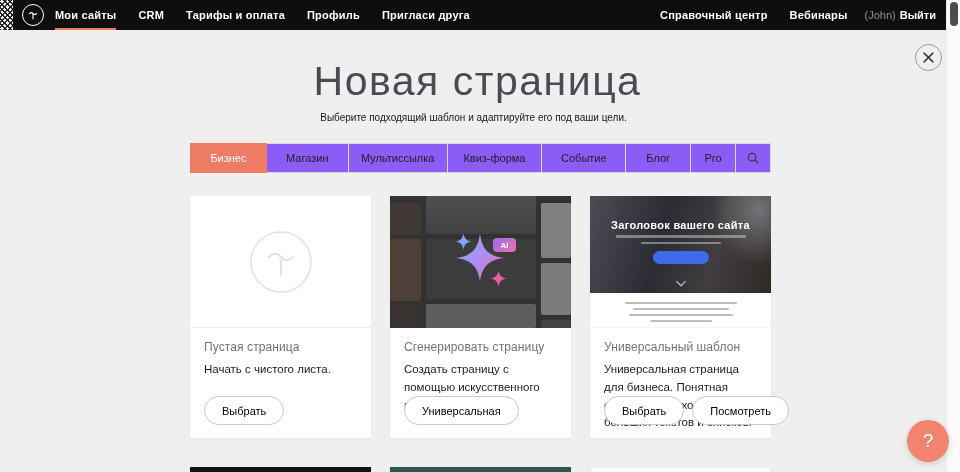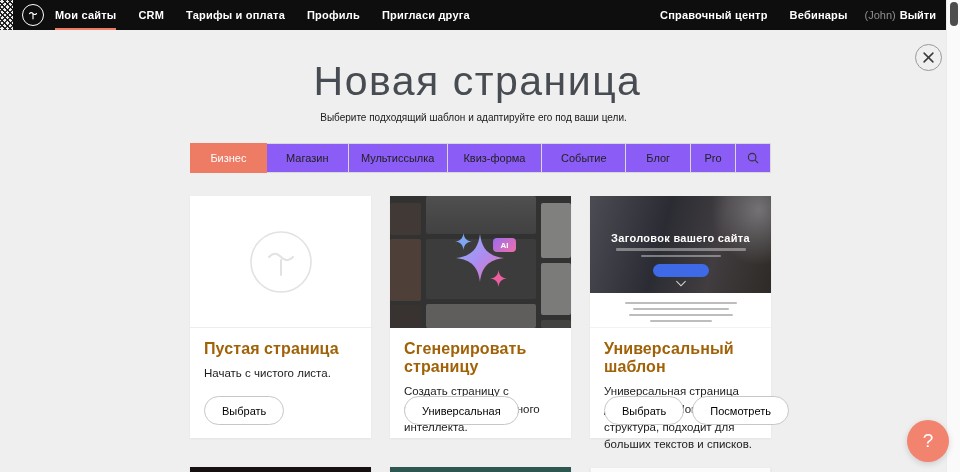--- a/index.html
+++ b/index.html
@@ -119,39 +119,39 @@
   
   .hero {
     height:97px; position:relative;
     background:linear-gradient(105deg,#4b4c54 0%,#2b2c33 40%,#413d40 68%,#2e2a26 100%);
   }
   .hero::before {
     content:""; position:absolute; right:0; top:0; width:60px; height:70px;
     background:radial-gradient(ellipse at 80% 20%, rgba(190,190,200,.45), transparent 70%);
   }
   .hero-title {
-    position:relative; text-align:center; padding-top:36px;
+    position:relative; text-align:center; padding-top:23px;
     font-size:11px; font-weight:bold; color:#fff; letter-spacing:.3px;
   }
   .hero-bar { height:2.5px; background:rgba(255,255,255,.38); border-radius:1px; margin:4px auto 0; }
   .hero-btn {
     width:56px; height:13px; border-radius:7px; background:#3e6ae8;
     margin:7px auto 0; border:none; cursor:pointer; display:block;
   }
   .hero-chevron {
     position:absolute; left:50%; bottom:8px; width:7px; height:7px;
     border-left:1.5px solid rgba(255,255,255,.8); border-bottom:1.5px solid rgba(255,255,255,.8);
     transform:translateX(-50%) rotate(-45deg);
   }
   .hero-white { height:35px; background:#fff; padding-top:9px; border-bottom:1px solid #f2f2f2; }
   .hero-white .text-bar { height:2px; background:#bdbdbd; margin:0 auto 4px; border-radius:1px; }
 
   
   .card-body { padding:12px 14px 0; }
-  .card-title { font-size:16px; font-weight:bold; color:#a16207; letter-spacing:.1px; }
+  .card-title { font-size:12px; font-weight:normal; color:#737373; letter-spacing:.1px; }
   .card-desc { font-size:11.5px; color:#1c1c1c; line-height:1.55; margin-top:7px; }
   .card-buttons { position:absolute; left:14px; bottom:13px; display:flex; gap:8px; }
   .pill-btn {
     border:1px solid #c7c7c7; border-radius:15px; background:#fff;
     padding:0 17px; height:29px; font-size:11px; color:#000; cursor:pointer;
     font-family:"Liberation Sans", sans-serif;
   }
 
   
   .cards-row2 { position:absolute; left:190px; top:467px; display:flex; gap:19px; }

